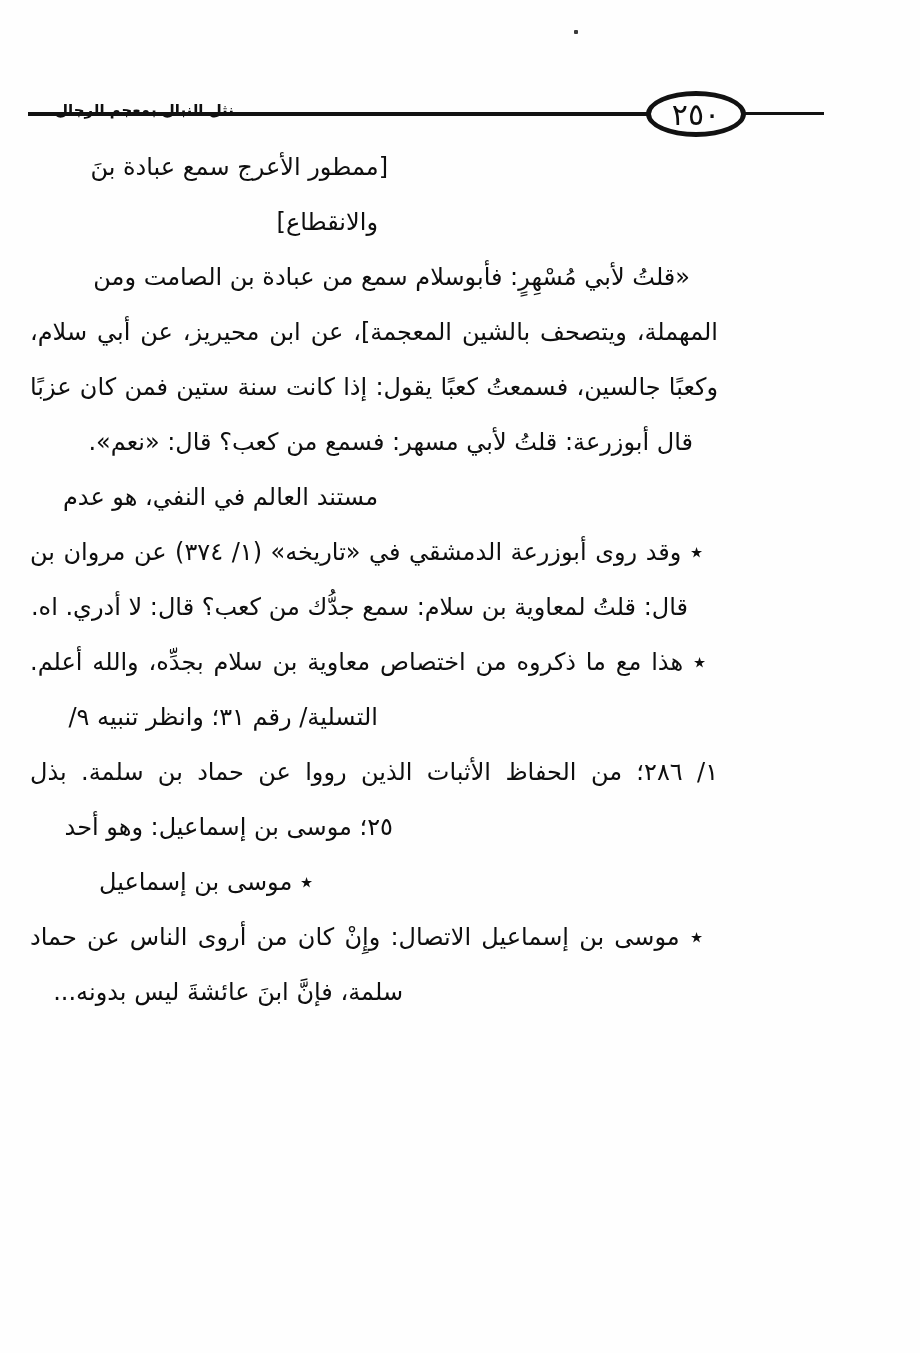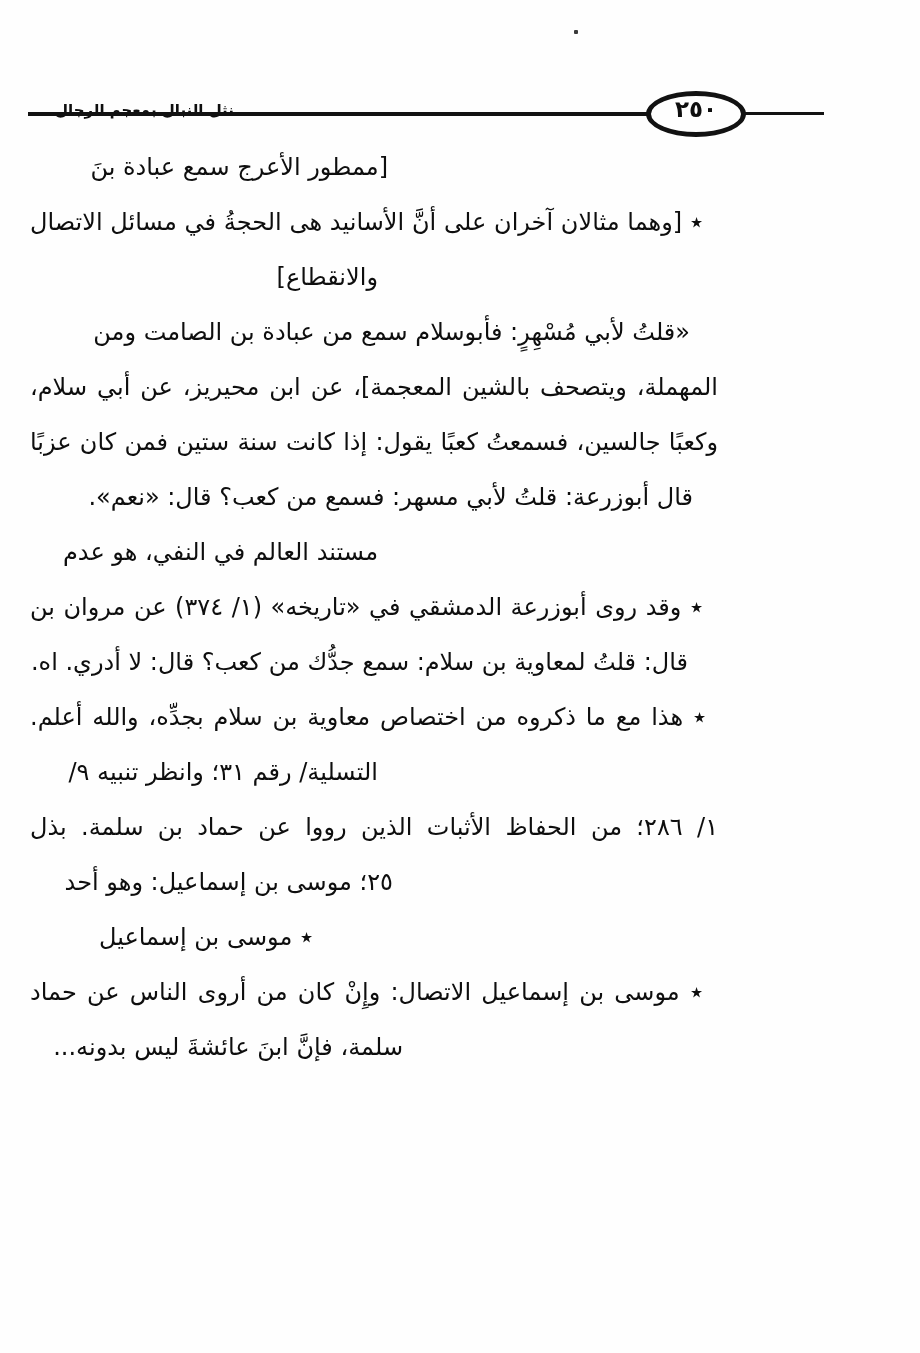--- a/index.html
+++ b/index.html
@@ -26,22 +26,22 @@
     background:#121212;z-index:1;
   }
   .rule-right{
     position:absolute;left:740px;top:112px;width:84px;height:3px;
     background:#121212;z-index:1;
   }
   .page-oval{
     position:absolute;left:646px;top:91px;width:100px;height:46px;
     box-sizing:border-box;border:5px solid #121212;border-radius:50%;
     background:#fefefe;z-index:2;
-    display:flex;align-items:flex-start;justify-content:center;
-    font-weight:bold;font-size:23px;
+    display:flex;align-items:flex-end;justify-content:center;
+    font-weight:normal;font-size:30px;
   }
   .speck{
     position:absolute;left:574px;top:30px;width:4px;height:4px;
     background:#3a3a3a;border-radius:1px;
   }
   
   .text-block{
     position:absolute;top:140px;left:0;width:748px;
     padding:0 30px;box-sizing:border-box;
     direction:rtl;
@@ -68,21 +68,20 @@
     <div class="book-title">نثل النبال بمعجم الرجال</div>
     <div class="rule-left"></div>
     <div class="rule-right"></div>
     <div class="page-oval">
       <span>٢٥٠</span>
     </div>
   </header>
 
   <main class="text-block">
     <div class="ln" style="padding-right:330px">[ممطور الأعرج سمع عبادة بنَ الصامت وكعبًا]</div>
-    <div class="ln j" style="padding-right:15px">٭ [وهما مثالان آخران على أنَّ الأسانيد هى الحجةُ في مسائل الاتصال</div>
     <div class="ln" style="padding-right:340px">والانقطاع]</div>
     <div class="ln" style="padding-right:28px">«قلتُ لأبي مُسْهِرٍ: فأبوسلام سمع من عبادة بن الصامت ومن كعب؟</div>
     <div class="ln j">المهملة، ويتصحف بالشين المعجمة]، عن ابن محيريز، عن أبي سلام، قال: كنتُ</div>
     <div class="ln j">وكعبًا جالسين، فسمعتُ كعبًا يقول: إذا كانت سنة ستين فمن كان عزبًا فلا يتزوج.</div>
     <div class="ln" style="padding-right:25px">قال أبوزرعة: قلتُ لأبي مسهر: فسمع من كعب؟ قال: «نعم».</div>
     <div class="ln" style="padding-right:340px">مستند العالم في النفي، هو عدم ممطور بالإسناد.</div>
     <div class="ln j" style="padding-right:15px">٭ وقد روى أبوزرعة الدمشقي في «تاريخه» (١/ ٣٧٤) عن مروان بن محمد،</div>
     <div class="ln" style="padding-right:30px">قال: قلتُ لمعاوية بن سلام: سمع جدُّك من كعب؟ قال: لا أدري. اه.</div>
     <div class="ln j" style="padding-right:12px">٭ هذا مع ما ذكروه من اختصاص معاوية بن سلام بجدِّه، والله أعلم.</div>
     <div class="ln" style="padding-right:340px">التسلية/ رقم ٣١؛ وانظر تنبيه ٩/ رقم ٢١٢٤</div>

